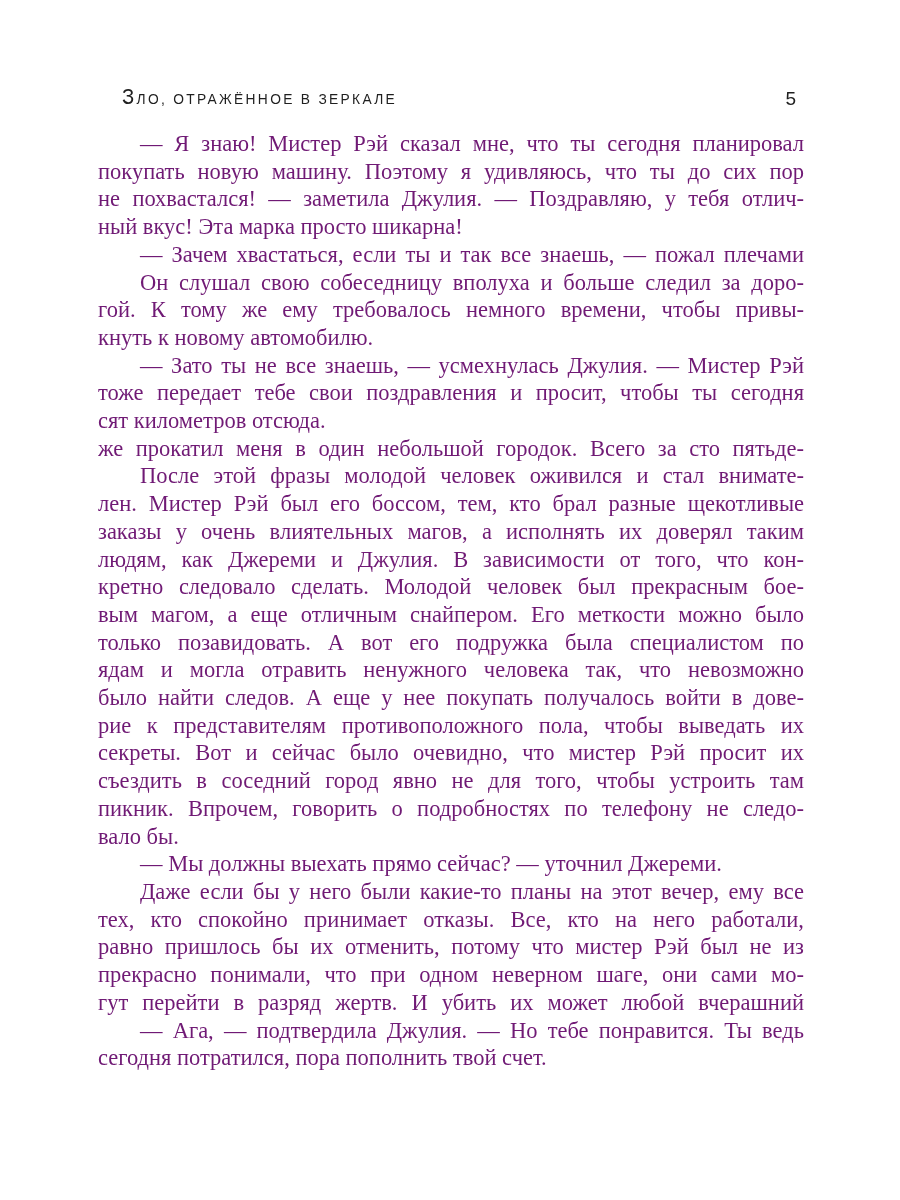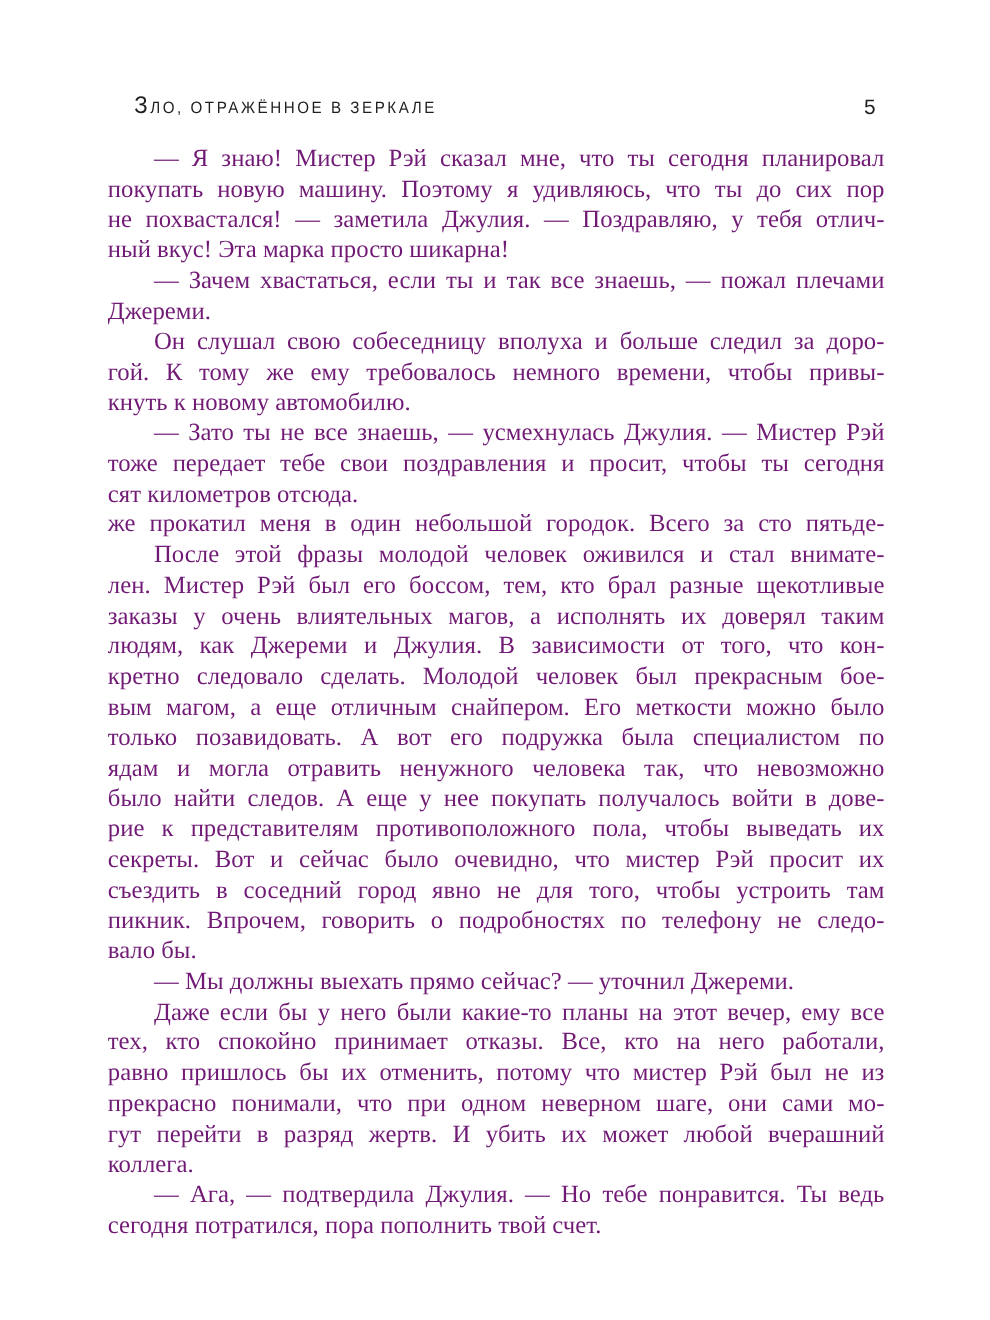--- a/index.html
+++ b/index.html
@@ -77,21 +77,20 @@
   </div>
   <div class="text">
       <div class="para">
         <div class="line first">— Я знаю! Мистер Рэй сказал мне, что ты сегодня планировал</div>
         <div class="line">покупать новую машину. Поэтому я удивляюсь, что ты до сих пор</div>
         <div class="line">не похвастался! — заметила Джулия. — Поздравляю, у тебя отлич-</div>
         <div class="line last">ный вкус! Эта марка просто шикарна!</div>
       </div>
       <div class="para">
         <div class="line first">— Зачем хвастаться, если ты и так все знаешь, — пожал плечами</div>
-        <div class="line last">Джереми.</div>
       </div>
       <div class="para">
         <div class="line first">Он слушал свою собеседницу вполуха и больше следил за доро-</div>
         <div class="line">гой. К тому же ему требовалось немного времени, чтобы привы-</div>
         <div class="line last">кнуть к новому автомобилю.</div>
       </div>
       <div class="para">
         <div class="line first">— Зато ты не все знаешь, — усмехнулась Джулия. — Мистер Рэй</div>
         <div class="line">тоже передает тебе свои поздравления и просит, чтобы ты сегодня</div>
         <div class="line last">сят километров отсюда.</div>
@@ -115,20 +114,19 @@
       </div>
       <div class="para">
         <div class="line first last">— Мы должны выехать прямо сейчас? — уточнил Джереми.</div>
       </div>
       <div class="para">
         <div class="line first">Даже если бы у него были какие-то планы на этот вечер, ему все</div>
         <div class="line">тех, кто спокойно принимает отказы. Все, кто на него работали,</div>
         <div class="line">равно пришлось бы их отменить, потому что мистер Рэй был не из</div>
         <div class="line">прекрасно понимали, что при одном неверном шаге, они сами мо-</div>
         <div class="line">гут перейти в разряд жертв. И убить их может любой вчерашний</div>
-        <div class="line last">коллега.</div>
       </div>
       <div class="para">
         <div class="line first">— Ага, — подтвердила Джулия. — Но тебе понравится. Ты ведь</div>
         <div class="line last">сегодня потратился, пора пополнить твой счет.</div>
       </div>
     </div>
 </div>
 
 </body></html>

